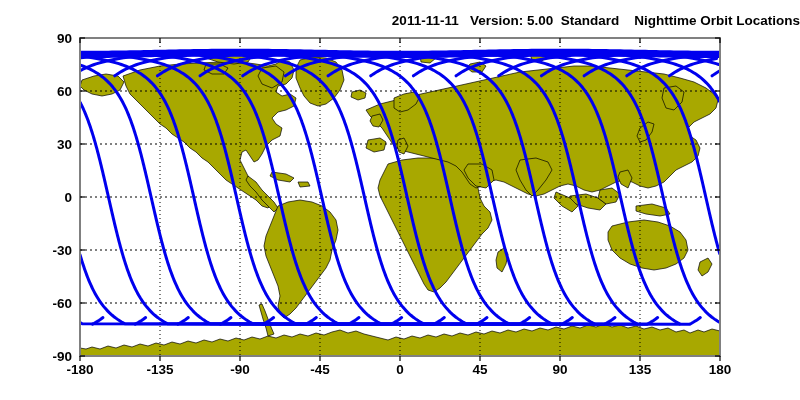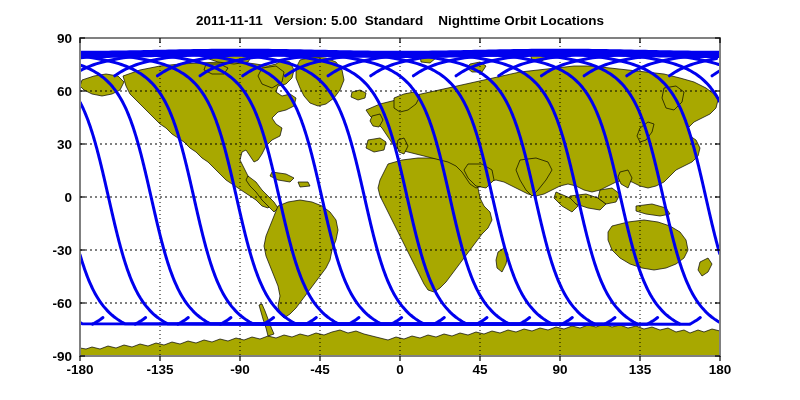--- a/index.html
+++ b/index.html
@@ -19,21 +19,21 @@
     left: 0; top: 0;
     width: 800px;
     height: 400px;
     background: #ffffff;
   }
   #plot-title {
     position: absolute;
     left: 0;
     top: 13px;
     width: 800px;
-    text-align: center;
+    text-align: right;
     font-size: 13.5px;
     font-weight: bold;
     color: #000000;
     letter-spacing: 0px;
     white-space: pre;
   }
   #chart-svg {
     position: absolute;
     left: 0;
     top: 0;

